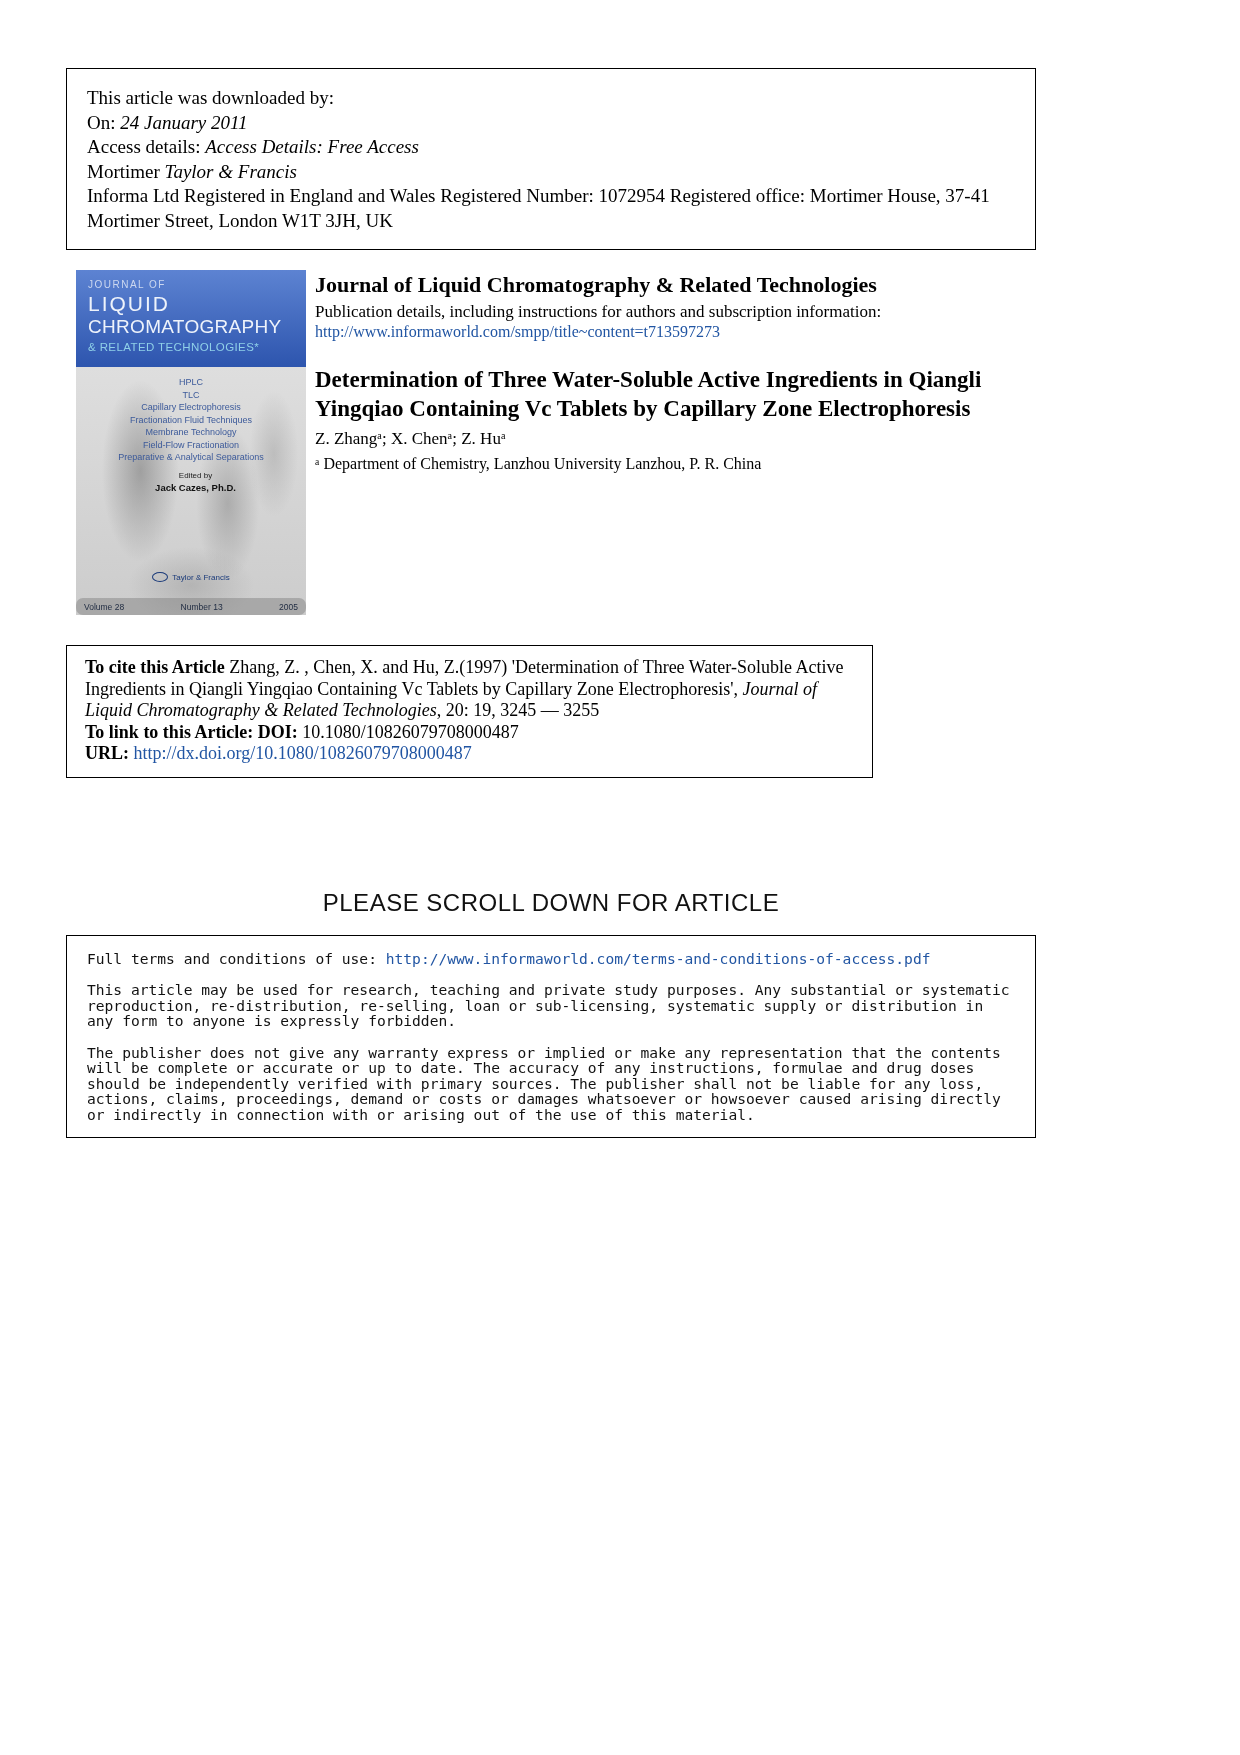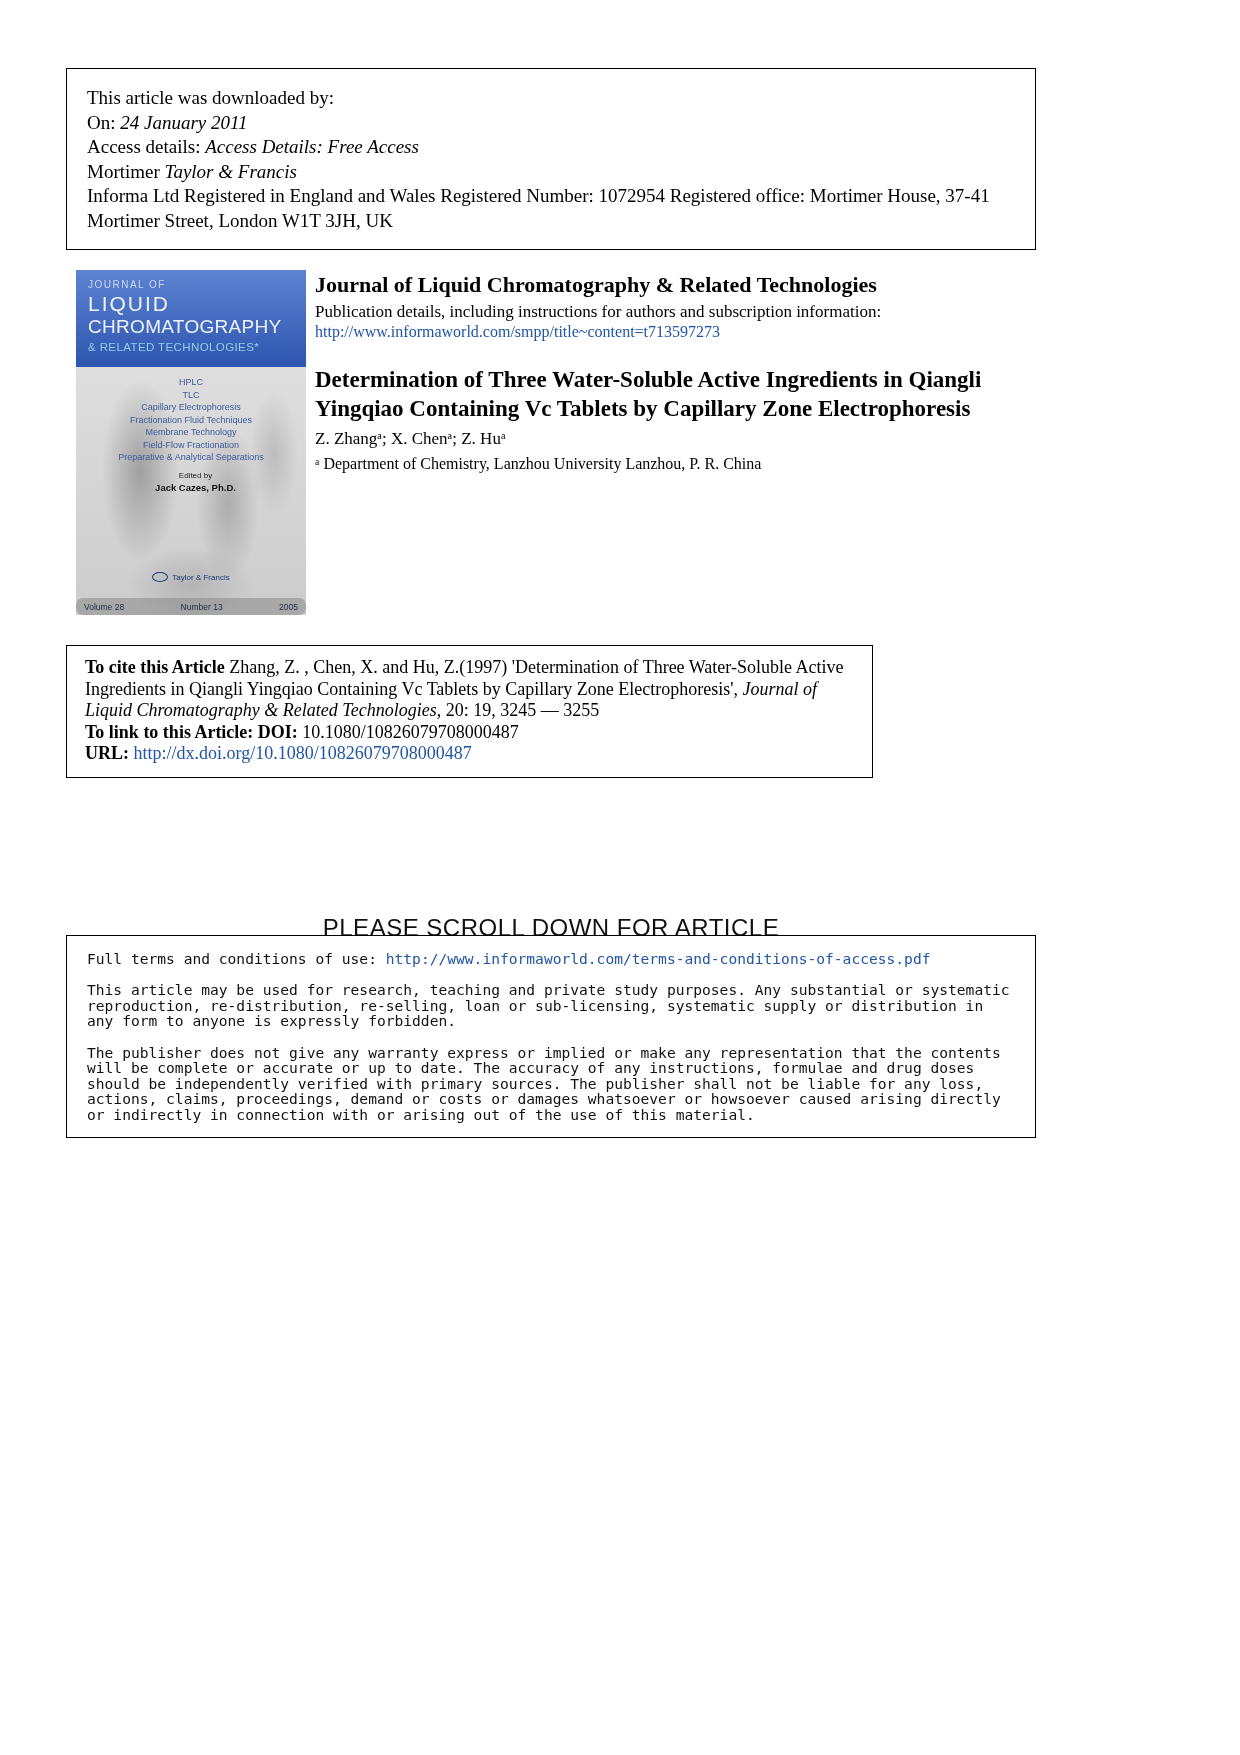--- a/index.html
+++ b/index.html
@@ -74,21 +74,21 @@
   
   #cite-box {
     left:66px; top:645px; width:807px;
     padding:11px 18px 12px 18px;
     font-size:18px; line-height:21.5px;
   }
   #cite-box p { margin:0; }
 
   
   #scroll-notice {
-    left:66px; top:914px; width:970px; text-align:center;
+    left:66px; top:889px; width:970px; text-align:center;
     font-family:"Liberation Sans", sans-serif; font-size:24px; letter-spacing:0.5px; color:#111;
   }
 
   
   #terms-box {
     left:66px; top:935px; width:970px;
     padding:15px 20px 14px 20px;
     font-family:"DejaVu Sans Mono", monospace;
     font-size:14.6px; line-height:15.6px; color:#111;
   }

